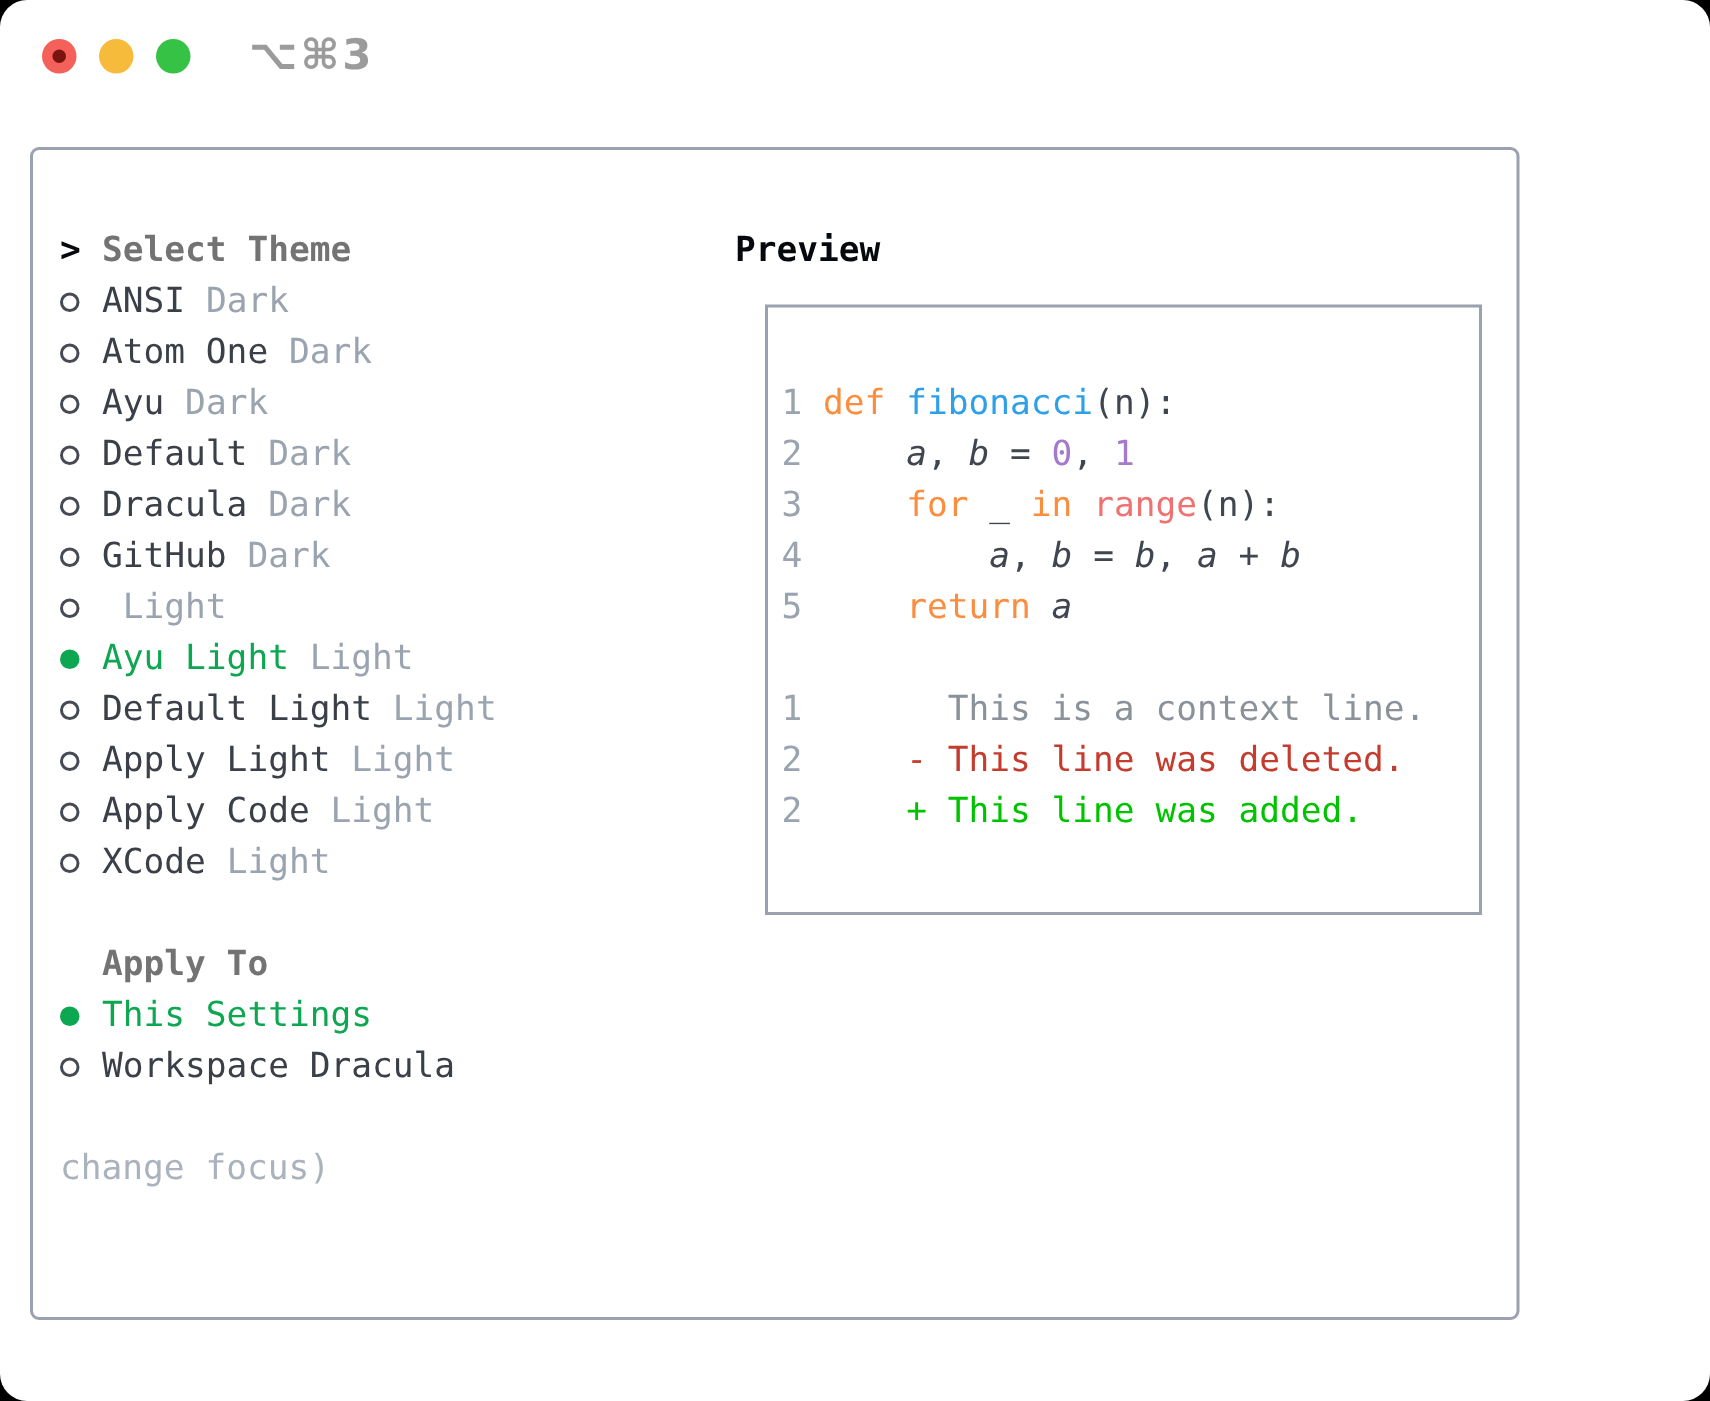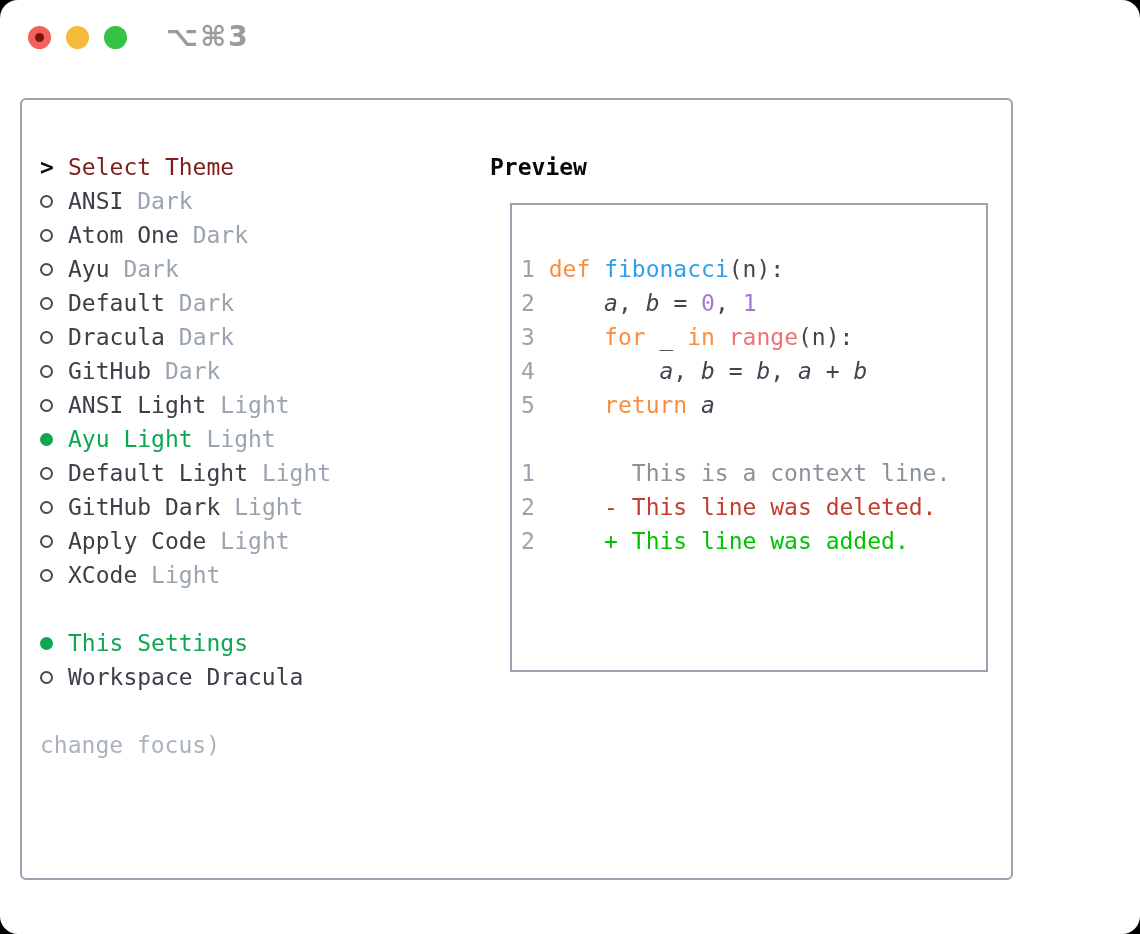--- a/index.html
+++ b/index.html
@@ -37,34 +37,34 @@
   }
 
   
   .left-col{
     position:absolute;left:18px;top:50px;
     font-size:23px;line-height:34px;color:var(--text);
   }
   .row{display:flex;align-items:center;height:34px;white-space:pre}
   .cell{width:28px;display:flex;align-items:center;flex:none}
   .prefix{font-weight:bold;color:#05080c}
-  .hdr{font-weight:normal;color:#7f1d1d}
+  .hdr{font-weight:bold;color:#737373}
   .bullet{width:13px;height:13px;border-radius:50%;box-sizing:border-box;border:2px solid #454a53}
   .bullet.on{background:var(--green);border-color:var(--green)}
   .sel{color:var(--green)}
   .variant{color:var(--muted)}
   .hint{color:#a9b2bd}
 
   
   .preview-label{
     position:absolute;left:468px;top:50px;height:34px;line-height:34px;
     font-size:23px;font-weight:bold;color:#05080c;
   }
   .preview-box{
-    position:absolute;left:488px;top:103px;width:478px;height:469px;
+    position:absolute;left:488px;top:103px;width:478px;height:407px;
     box-sizing:border-box;border:2px solid var(--border);background:#fff;overflow:hidden;
   }
   .code{
     margin:0;padding:47px 0 0 9px;
     font-family:"DejaVu Sans Mono","Liberation Mono",monospace;
     font-size:23px;line-height:34px;white-space:pre;
   }
   .tok-ln{color:var(--ln)}
   .tok-pl{color:#404650}
   .tok-kw{color:var(--kw)}
@@ -95,28 +95,32 @@
         <span class="cell"><span class="prefix">&gt;</span></span>
         <span class="hdr">Select Theme</span>
       </div>
       <div id="theme-list">
           <div class="row"><span class="cell"><span class="bullet"></span></span><span class="">ANSI</span><span> </span><span class="variant">Dark</span></div>
           <div class="row"><span class="cell"><span class="bullet"></span></span><span class="">Atom One</span><span> </span><span class="variant">Dark</span></div>
           <div class="row"><span class="cell"><span class="bullet"></span></span><span class="">Ayu</span><span> </span><span class="variant">Dark</span></div>
           <div class="row"><span class="cell"><span class="bullet"></span></span><span class="">Default</span><span> </span><span class="variant">Dark</span></div>
           <div class="row"><span class="cell"><span class="bullet"></span></span><span class="">Dracula</span><span> </span><span class="variant">Dark</span></div>
           <div class="row"><span class="cell"><span class="bullet"></span></span><span class="">GitHub</span><span> </span><span class="variant">Dark</span></div>
-          <div class="row"><span class="cell"><span class="bullet"></span></span><span class="">ANSI Light</span><span> </span><span class="variant">Light</span></div>
+          <div class="row"><span class="cell"><span class="bullet"></span></span><span> </span><span class="variant">Light</span></div>
           <div class="row"><span class="cell"><span class="bullet on"></span></span><span class="sel">Ayu Light</span><span> </span><span class="variant">Light</span></div>
           <div class="row"><span class="cell"><span class="bullet"></span></span><span class="">Default Light</span><span> </span><span class="variant">Light</span></div>
-          <div class="row"><span class="cell"><span class="bullet"></span></span><span class="">GitHub Dark</span><span> </span><span class="variant">Light</span></div>
+          <div class="row"><span class="cell"><span class="bullet"></span></span><span class="">Apply Light</span><span> </span><span class="variant">Light</span></div>
           <div class="row"><span class="cell"><span class="bullet"></span></span><span class="">Apply Code</span><span> </span><span class="variant">Light</span></div>
           <div class="row"><span class="cell"><span class="bullet"></span></span><span class="">XCode</span><span> </span><span class="variant">Light</span></div>
         </div>
       <div class="row"></div>
+      <div class="row">
+        <span class="cell"></span>
+        <span class="hdr">Apply To</span>
+      </div>
       <div id="apply-list">
           <div class="row"><span class="cell"><span class="bullet on"></span></span><span class="sel">This Settings</span></div>
           <div class="row"><span class="cell"><span class="bullet"></span></span><span class="">Workspace Dracula</span></div>
         </div>
       <div class="row"></div>
       <div id="hint-block">
           <div class="row hint">change focus)</div>
         </div>
     </div>
 

